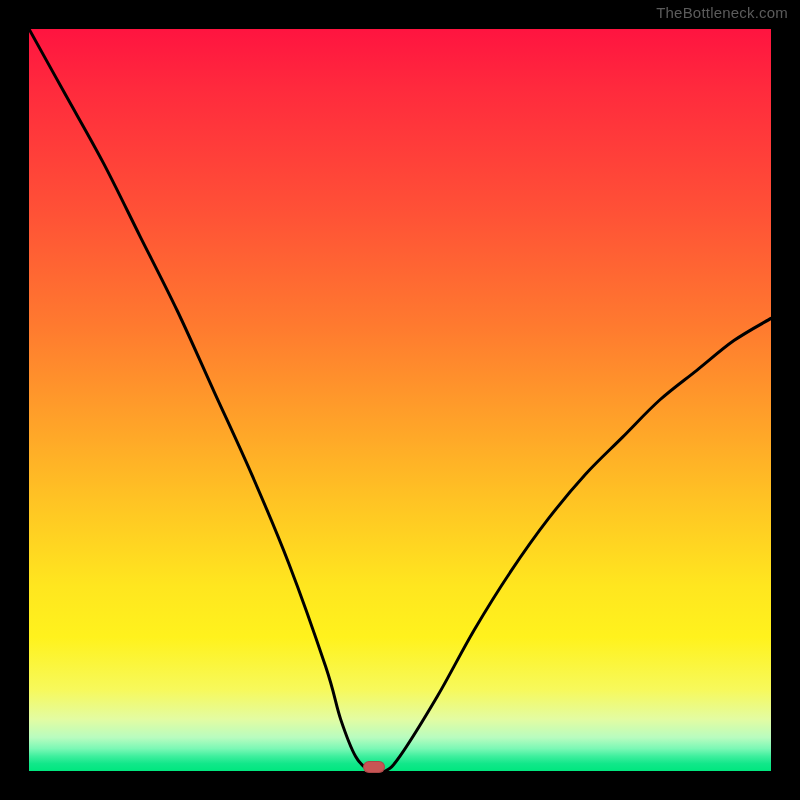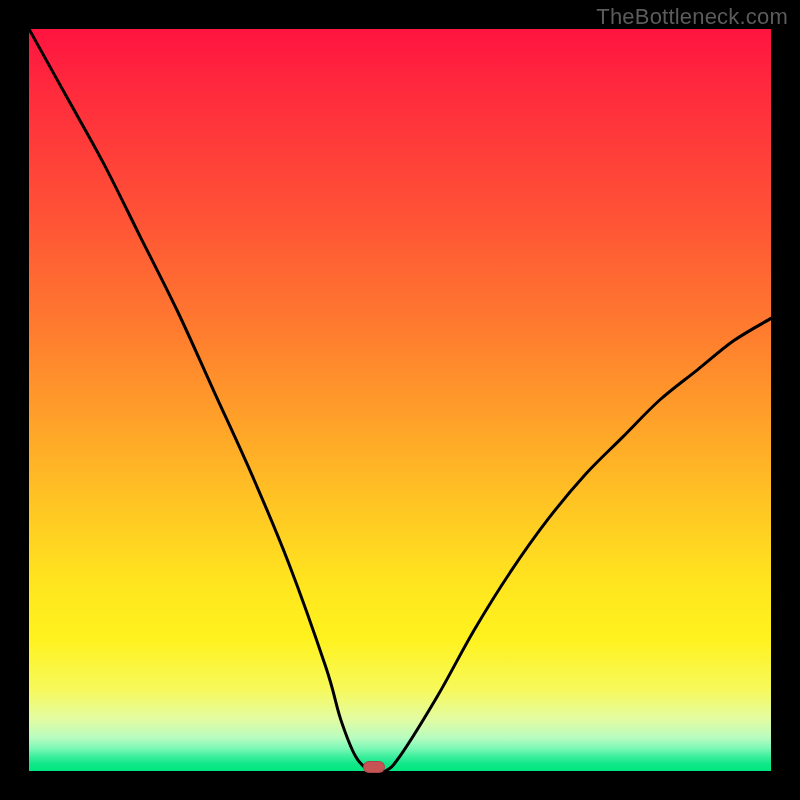--- a/index.html
+++ b/index.html
@@ -41,21 +41,21 @@
       #3fef9e 98%,
       #12e78a 99%,
       #00e77f 100%
     );
   }
   .watermark {
     position: absolute;
     top: 4px;
     right: 12px;
     color: #5b5b5b;
-    font-size: 22px;
+    font-size: 15px;
     font-weight: 500;
     letter-spacing: 0.2px;
     user-select: none;
   }
   svg.curve {
     position: absolute;
     left: 0;
     top: 0;
     width: 742px;
     height: 742px;

